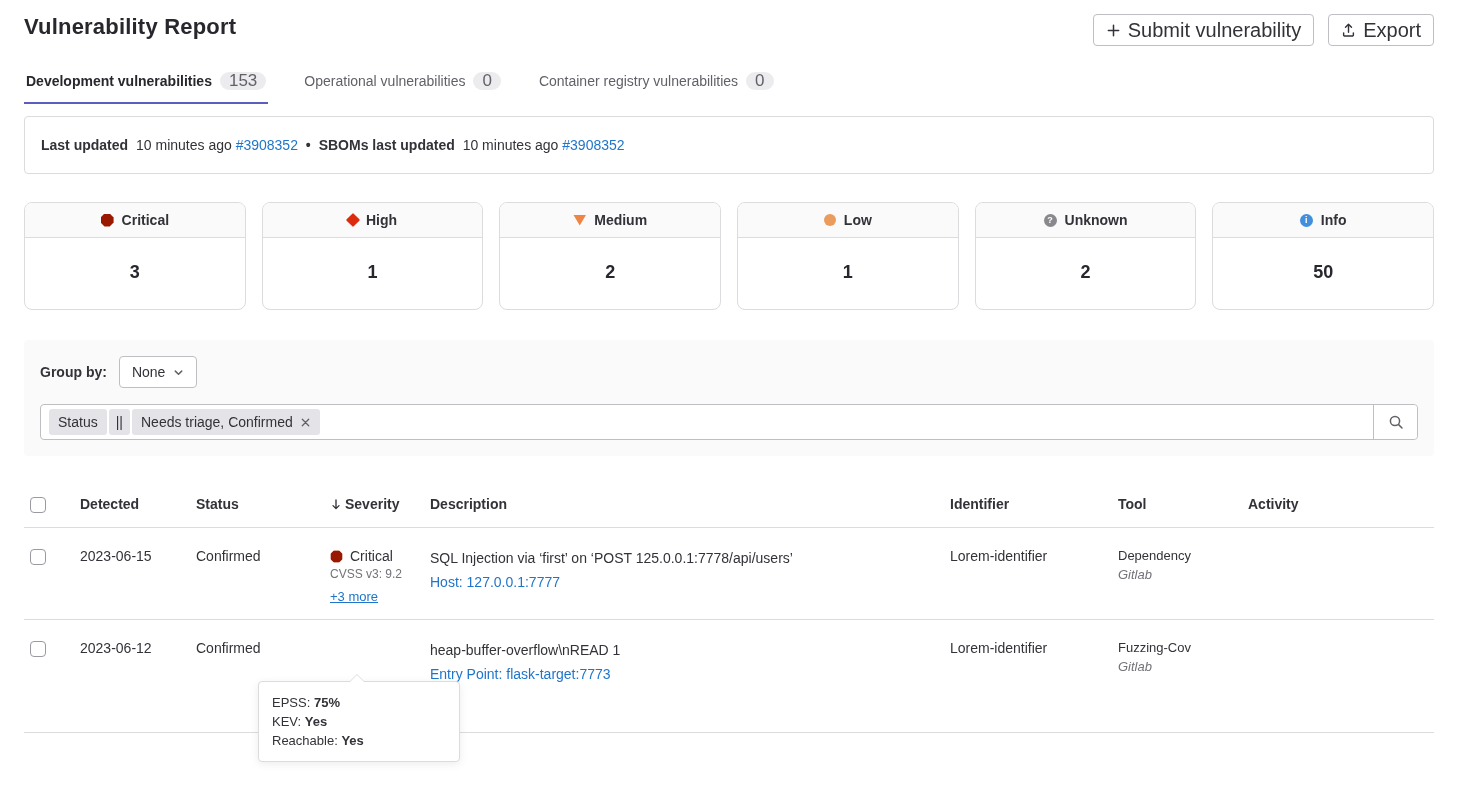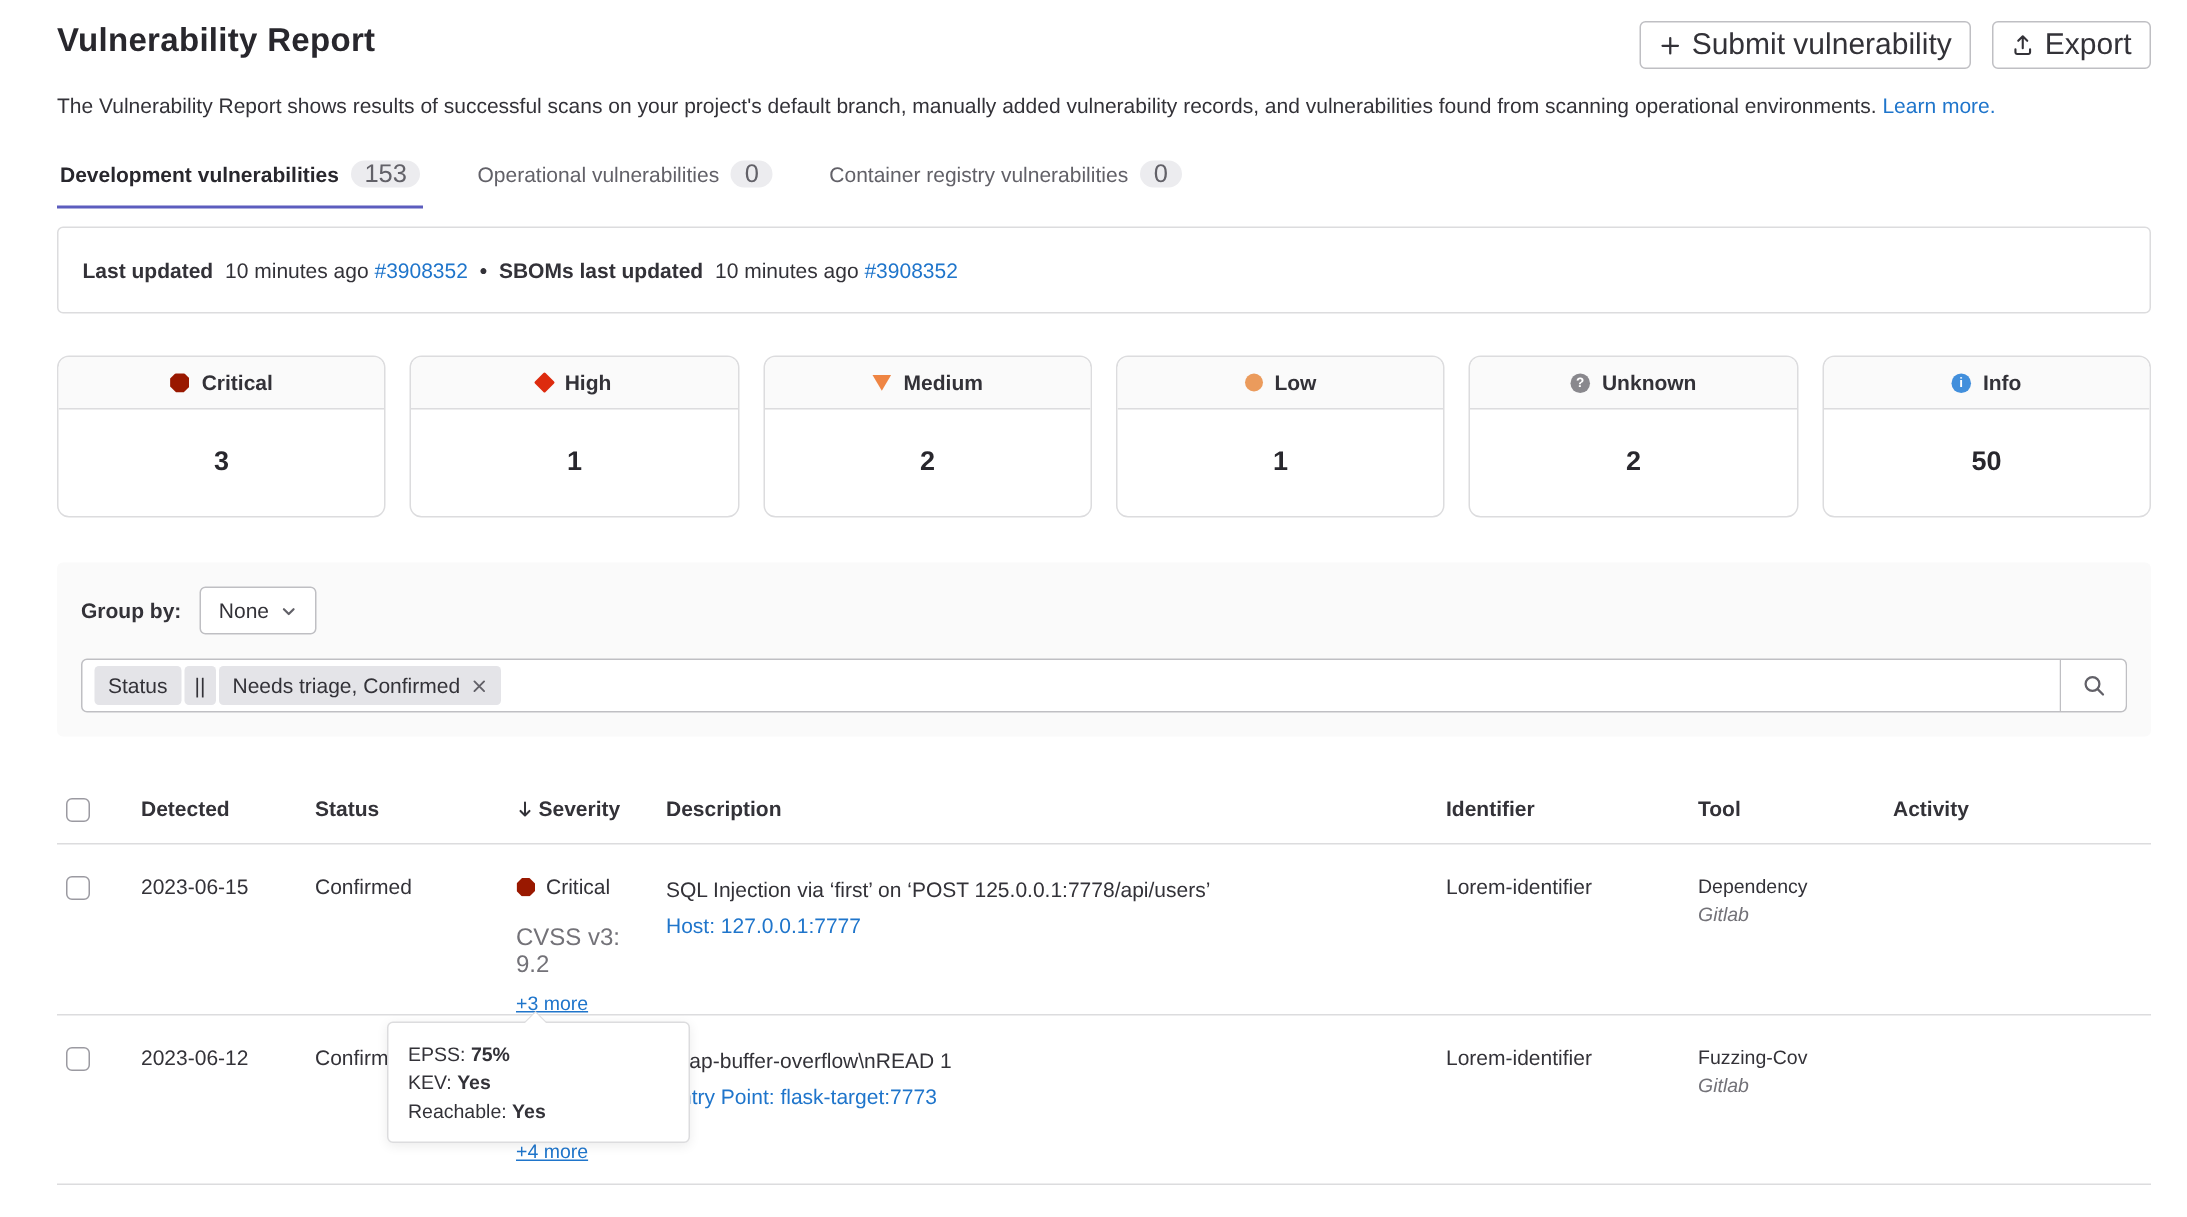--- a/index.html
+++ b/index.html
@@ -4,21 +4,21 @@
 <style>
   * { box-sizing: border-box; margin: 0; padding: 0; }
   html, body { width: 1458px; height: 811px; overflow: hidden; }
   body {
     font-family: "Liberation Sans", sans-serif;
     font-size: 14px;
     color: #333238;
     background: #fff;
     position: relative;
   }
-  .wrap { padding: 14px 24px 0 38px; }
+  .wrap { padding: 14px 24px 0 24px; }
 
   
   .hdr { display: flex; justify-content: space-between; align-items: flex-start; }
   .title { font-size: 22px; font-weight: bold; color: #28272d; letter-spacing: .2px; }
   .hdr-actions { display: flex; gap: 14px; }
   .btn {
     display: inline-flex; align-items: center; gap: 7px;
     background: #fff; border: 1px solid #bfbfc3; border-radius: 4px;
     padding: 7px 12px; font-size: 20px; color: #333238; cursor: pointer;
     font-family: inherit; line-height: 16px;
@@ -91,21 +91,21 @@
   .thead { font-weight: bold; color: #333238; }
   .thead > div { padding: 14px 8px 14px 0; }
   .tbody > div { padding: 20px 8px 0 0; }
   .trow-1 { min-height: 92px; }
   .trow-2 { min-height: 113px; }
   .cell-check { padding-left: 6px !important; }
   .checkbox { width: 16px; height: 16px; border: 1.5px solid #9b9aa1; border-radius: 4px;
               background: #fff; cursor: pointer; margin-top: 1px; }
   .sort-arrow { display: inline-flex; vertical-align: -2px; margin-right: 3px; color: #333238; }
   .sev-line { display: flex; align-items: center; gap: 7px; }
-  .cvss { font-size: 16px; color: #737278; margin-top: 18px; }
+  .cvss { font-size: 12px; color: #737278; margin-top: 3px; }
   .more-link { font-size: 13px; color: #1f75cb; margin-top: 8px; display: inline-block; cursor: pointer; }
   .desc-main { line-height: 20px; cursor: pointer; }
   .desc-link { display: inline-block; margin-top: 6px; }
   .tool-name { font-size: 13px; color: #333238; }
   .tool-vendor { font-size: 13px; color: #737278; margin-top: 4px; font-style: italic; }
   .spacer-55 { height: 55px; }
 
   
   .tooltip { position: absolute; left: 258px; top: 681px; width: 202px; z-index: 20;
     background: #fff; border: 1px solid #dcdcde; border-radius: 4px;
@@ -136,24 +136,20 @@
         <span style="display:inline-flex">
           <svg width="15" height="15" viewBox="0 0 16 16">
               <path d="M8 1.8v8M4.8 4.5 8 1.3l3.2 3.2M2.8 10.5v2.2a1.2 1.2 0 0 0 1.2 1.2h8a1.2 1.2 0 0 0 1.2-1.2v-2.2" stroke="#333238" stroke-width="1.5" fill="none" stroke-linecap="round" stroke-linejoin="round"></path>
             </svg>
         </span>
         <span>Export</span>
       </button>
     </div>
   </div>
 
-  <p class="desc">
-    <span>The Vulnerability Report shows results of successful scans on your project's default branch, manually added vulnerability records, and vulnerabilities found from scanning operational environments.</span>
-    <a class="lnk" href="#">Learn more.</a>
-  </p>
 
   <div class="tabs">
     <div class="tab active">
       <span>Development vulnerabilities</span>
       <span class="badge">153</span>
     </div>
     <div class="tab">
       <span>Operational vulnerabilities</span>
       <span class="badge">0</span>
     </div>

